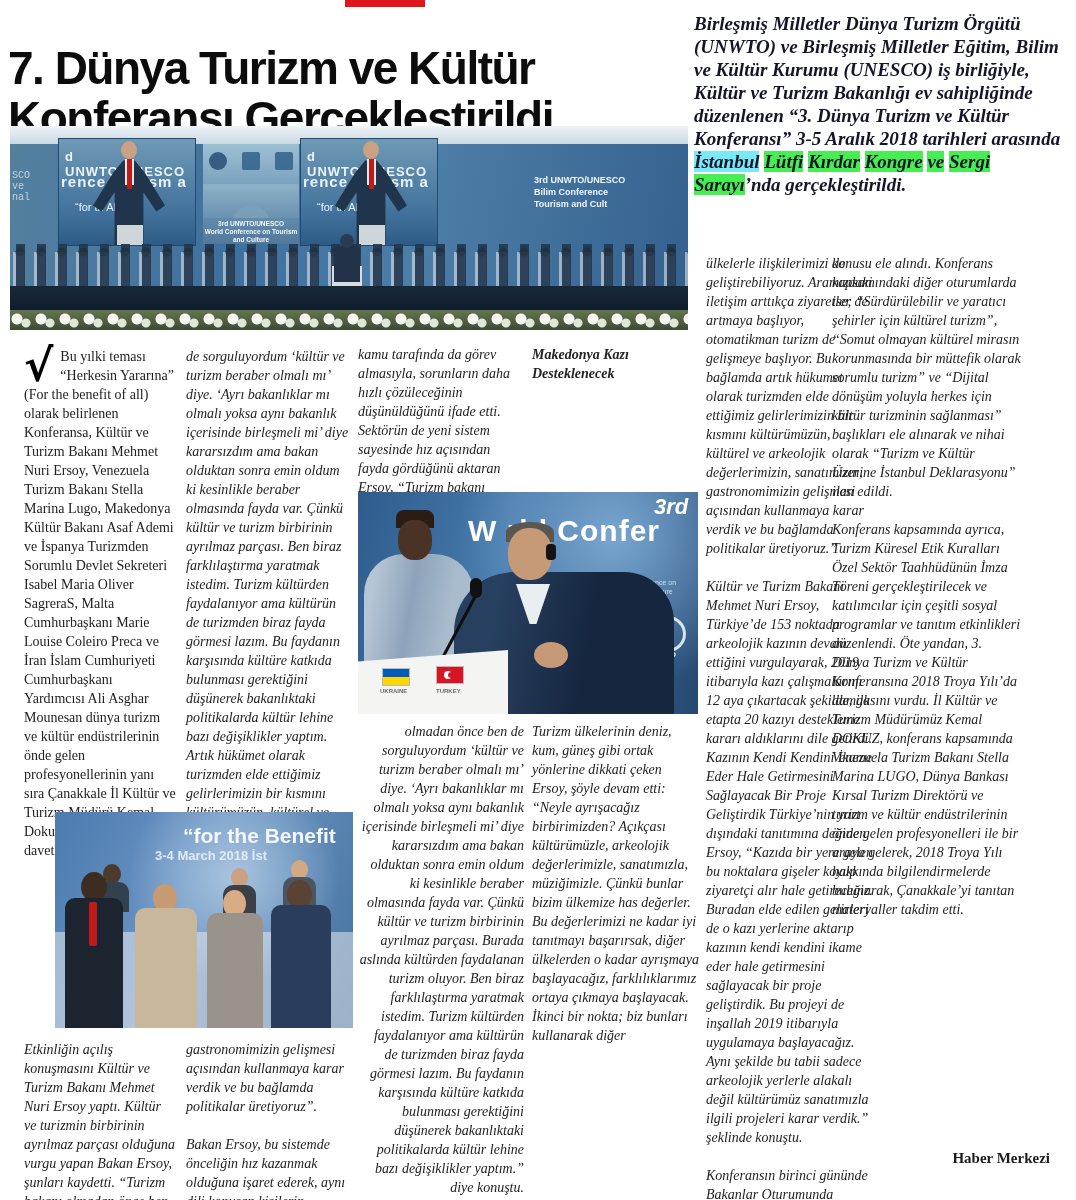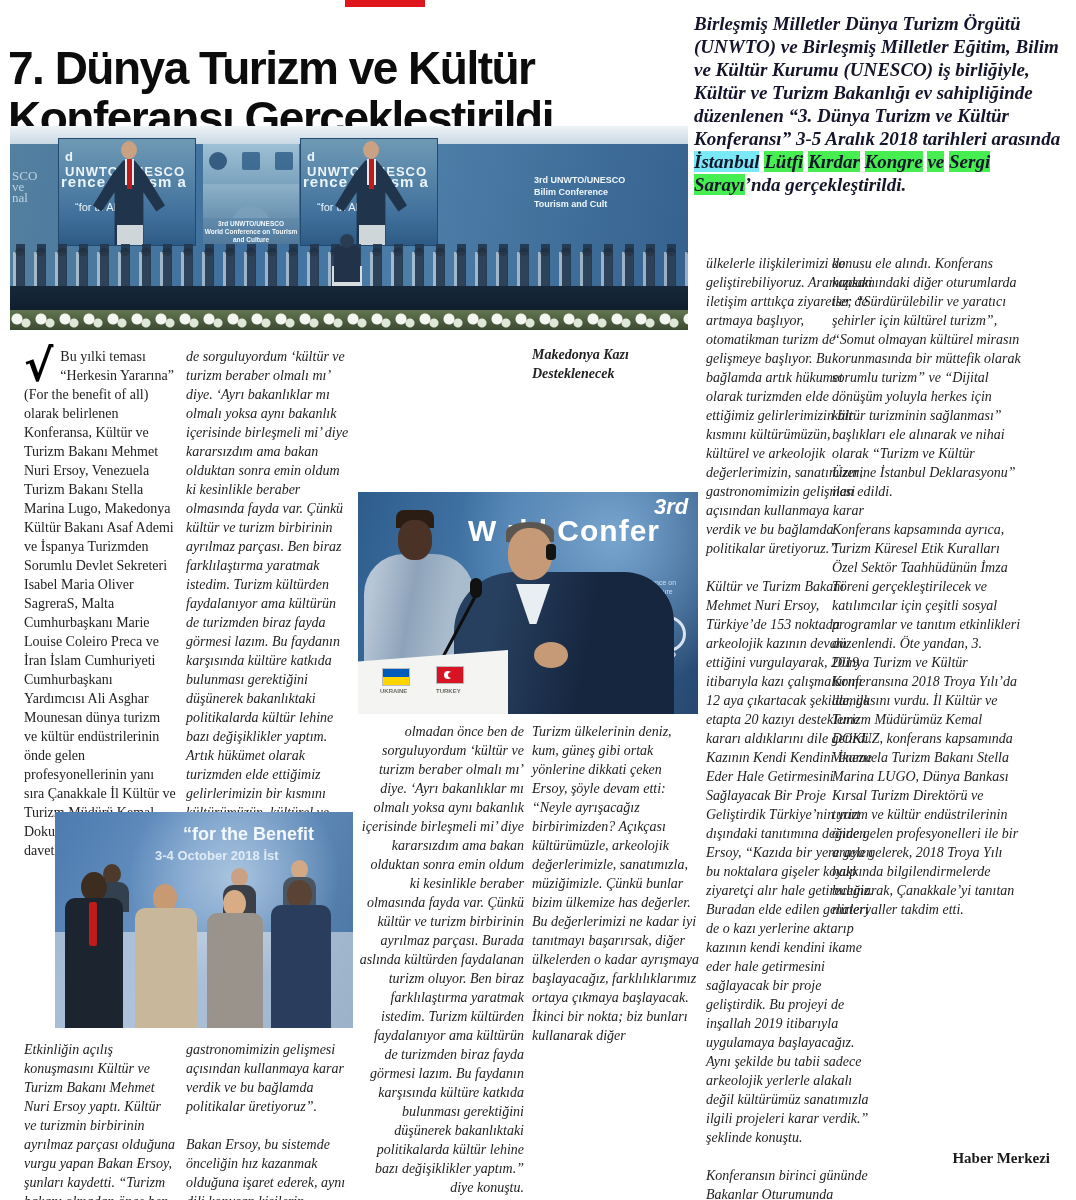--- a/index.html
+++ b/index.html
@@ -52,21 +52,21 @@
   .pt-logo{width:18px;height:18px;border-radius:50%;background:#274e74;opacity:.85;}
   .pt-logo.sq{border-radius:2px;background:#33608a;}
   .pt-skyline{position:absolute;left:0;top:40px;width:100%;height:34px;
               background:radial-gradient(circle at 50% 120%, #7fa3bd 30%, transparent 31%),
                          linear-gradient(#8fb3c9 10%,#6d94b2);opacity:.8;}
   .pt-caption{position:absolute;left:0;top:76px;width:100%;text-align:center;color:#f2f8fc;
               font-family:"Liberation Sans",sans-serif;font-size:6.5px;line-height:8px;font-weight:700;}
   .pt-right-text{position:absolute;left:524px;top:48px;width:120px;color:#eef6fb;
                  font-family:"Liberation Sans",sans-serif;font-size:9px;line-height:12px;font-weight:700;}
   .pt-left-text{position:absolute;left:2px;top:44px;width:40px;color:#d7e6ef;
-                font-family:Liberation Serif, serif;font-size:13px;line-height:11px;opacity:.8;}
+                font-family:Liberation Mono, monospace;font-size:10px;line-height:11px;opacity:.8;}
   .pt-people{position:absolute;left:0;top:118px;width:100%;height:46px;
              background-image:
                radial-gradient(circle at 10px 8px,#1d2b3c 4px,transparent 5px),
                repeating-linear-gradient(90deg,transparent 0 6px,#22374e 6px 15px,transparent 15px 21px);
              background-size:21px 46px,21px 46px;opacity:.9;}
   .pt-chairs{position:absolute;left:0;top:126px;width:100%;height:34px;
              background:repeating-linear-gradient(90deg,transparent 0 3px,#e8ecef 3px 14px,transparent 14px 21px);
              opacity:.55;}
   .pt-speaker-c{position:absolute;left:330px;top:108px;width:14px;height:14px;border-radius:50%;background:#2a3c52;}
   .pt-speaker-b{position:absolute;left:324px;top:120px;width:26px;height:36px;background:#223349;border-radius:4px 4px 0 0;}
@@ -77,21 +77,21 @@
               background-image:radial-gradient(circle at 7px 9px,#f4f6f0 5px,transparent 6px),
                                radial-gradient(circle at 16px 13px,#dfe8d8 4px,transparent 5px),
                                linear-gradient(#62754f,#3c4a33);
               background-size:24px 20px,24px 20px,100% 100%;}
   
   .pb{left:55px;top:812px;width:298px;height:216px;}
   .pb-back{position:absolute;inset:0;background:
             radial-gradient(circle at 60% 30%,#a9c4df 0%,transparent 45%),
             linear-gradient(115deg,#4d7bb0,#6b95c4 45%,#46729f);}
   .pb-t1{position:absolute;left:128px;top:12px;width:164px;color:#f3f8fd;
-         font-family:"Liberation Sans",sans-serif;font-size:18px;font-weight:700;}
+         font-family:"Liberation Sans",sans-serif;font-size:21px;font-weight:700;}
   .pb-t2{position:absolute;left:100px;top:36px;width:190px;color:#e8f1f9;
          font-family:"Liberation Sans",sans-serif;font-size:13px;font-weight:700;opacity:.9;}
   .person{position:absolute;}
   .p-head{position:absolute;border-radius:50%;}
   .p-body{position:absolute;border-radius:10px 10px 0 0;}
   .pb-chairs{position:absolute;left:0;top:120px;width:100%;height:96px;
              background:repeating-linear-gradient(90deg,#f2f2f2 0 40px,#d8d8d8 40px 46px,#f2f2f2 46px 70px);
              opacity:.5;}
   
   .pm{left:358px;top:492px;width:340px;height:222px;}
@@ -211,20 +211,23 @@
   </div>
 
   <div class="colblock" style="left:24px;top:347px;width:152px;">
     <span class="dropcap">√</span><span>Bu yılki teması “Herkesin Yararına” (For the benefit of all) olarak belirlenen Konferansa, Kültür ve Turizm Bakanı Mehmet Nuri Ersoy, Venezuela Turizm Bakanı Stella Marina Lugo, Makedonya Kültür Bakanı Asaf Ademi ve İspanya Turizmden Sorumlu Devlet Sekreteri Isabel Maria Oliver SagreraS, Malta Cumhurbaşkanı Marie Louise Coleiro Preca ve İran İslam Cumhuriyeti Cumhurbaşkanı Yardımcısı Ali Asghar Mounesan dünya turizm ve kültür endüstrilerinin önde gelen profesyonellerinin yanı sıra Çanakkale İl Kültür ve Turizm Müdürü Kemal Dokuz ve çok sayıda davetli katıldı.</span>
   </div>
 
   <div class="colblock" style="left:186px;top:347px;width:164px;">
     <p>de sorguluyordum ‘kültür ve turizm beraber olmalı mı’ diye. ‘Ayrı bakanlıklar mı olmalı yoksa aynı bakanlık içerisinde birleşmeli mi’ diye kararsızdım ama bakan olduktan sonra emin oldum ki kesinlikle beraber olmasında fayda var. Çünkü kültür ve turizm birbirinin ayrılmaz parçası. Ben biraz farklılaştırma yaratmak istedim. Turizm kültürden faydalanıyor ama kültürün de turizmden biraz fayda görmesi lazım. Bu faydanın karşısında kültüre katkıda bulunması gerektiğini düşünerek bakanlıktaki politikalarda kültür lehine bazı değişiklikler yaptım. Artık hükümet olarak turizmden elde ettiğimiz gelirlerimizin bir kısmını kültürümüzün, kültürel ve arkeolojik değerlerimizin, sanatımızın,</p>
   </div>
 
+  <div class="colblock" style="left:358px;top:345px;width:164px;">
+    <p>kamu tarafında da görev almasıyla, sorunların daha hızlı çözüleceğinin düşünüldüğünü ifade etti. Sektörün de yeni sistem sayesinde hız açısından fayda gördüğünü aktaran Ersoy, “Turizm bakanı</p>
+  </div>
 
   <div class="colblock" style="left:532px;top:345px;width:168px;">
     <p class="subhead">Makedonya Kazı Desteklenecek</p>
   </div>
 
   <div class="colblock" style="left:706px;top:254px;width:170px;">
     <p>ülkelerle ilişkilerimizi de geliştirebiliyoruz. Aramızdaki iletişim arttıkça ziyaretler de artmaya başlıyor, otomatikman turizm de gelişmeye başlıyor. Bu bağlamda artık hükumet olarak turizmden elde ettiğimiz gelirlerimizin bir kısmını kültürümüzün, kültürel ve arkeolojik değerlerimizin, sanatımızın, gastronomimizin gelişmesi açısından kullanmaya karar verdik ve bu bağlamda politikalar üretiyoruz.”</p>
     <p>Kültür ve Turizm Bakanı Mehmet Nuri Ersoy, Türkiye’de 153 noktada arkeolojik kazının devam ettiğini vurgulayarak, 2019 itibarıyla kazı çalışmalarını 12 aya çıkartacak şekilde, ilk etapta 20 kazıyı destekleme kararı aldıklarını dile getirdi. Kazının Kendi Kendini İkame Eder Hale Getirmesini Sağlayacak Bir Proje Geliştirdik Türkiye’nin yurt dışındaki tanıtımına değinen Ersoy, “Kazıda bir yere gelen bu noktalara gişeler koyup ziyaretçi alır hale getireceğiz. Buradan elde edilen gelirleri de o kazı yerlerine aktarıp kazının kendi kendini ikame eder hale getirmesini sağlayacak bir proje geliştirdik. Bu projeyi de inşallah 2019 itibarıyla uygulamaya başlayacağız. Aynı şekilde bu tabii sadece arkeolojik yerlerle alakalı değil kültürümüz sanatımızla ilgili projeleri karar verdik.” şeklinde konuştu.</p>
     <p>Konferansın birinci gününde Bakanlar Oturumunda “Turizm ve kültür paydaşları arasındaki işbirliğinin güçlendirilmesi”</p>
   </div>
@@ -264,21 +267,21 @@
 
   </div>
 
   <div class="colblock" style="left:532px;top:722px;width:168px;">
     <p>Turizm ülkelerinin deniz, kum, güneş gibi ortak yönlerine dikkati çeken Ersoy, şöyle devam etti: “Neyle ayrışacağız birbirimizden? Açıkçası kültürümüzle, arkeolojik değerlerimizle, sanatımızla, müziğimizle. Çünkü bunlar bizim ülkemize has değerler. Bu değerlerimizi ne kadar iyi tanıtmayı başarırsak, diğer ülkelerden o kadar ayrışmaya başlayacağız, farklılıklarımız ortaya çıkmaya başlayacak. İkinci bir nokta; biz bunları kullanarak diğer</p>
   </div>
 
   <div class="photo pb">
     <div class="pb-back"></div>
     <div class="pb-t1">“for the Benefit</div>
-    <div class="pb-t2">3-4 October 2018  İst</div>
+    <div class="pb-t2">3-4 March 2018  İst</div>
     <div class="pb-chairs"></div>
 
     <div class="person" style="left:48px;top:52px;">
       <div class="p-head" style="left:0;top:0;width:18px;height:20px;background:#4e3a2c;"></div>
       <div class="p-body" style="left:-8px;top:18px;width:34px;height:30px;background:#33404e;"></div>
     </div>
     <div class="person" style="left:176px;top:56px;">
       <div class="p-head" style="left:0;top:0;width:17px;height:19px;background:#caa183;"></div>
       <div class="p-body" style="left:-8px;top:17px;width:33px;height:30px;background:#3b3f47;"></div>
     </div>

